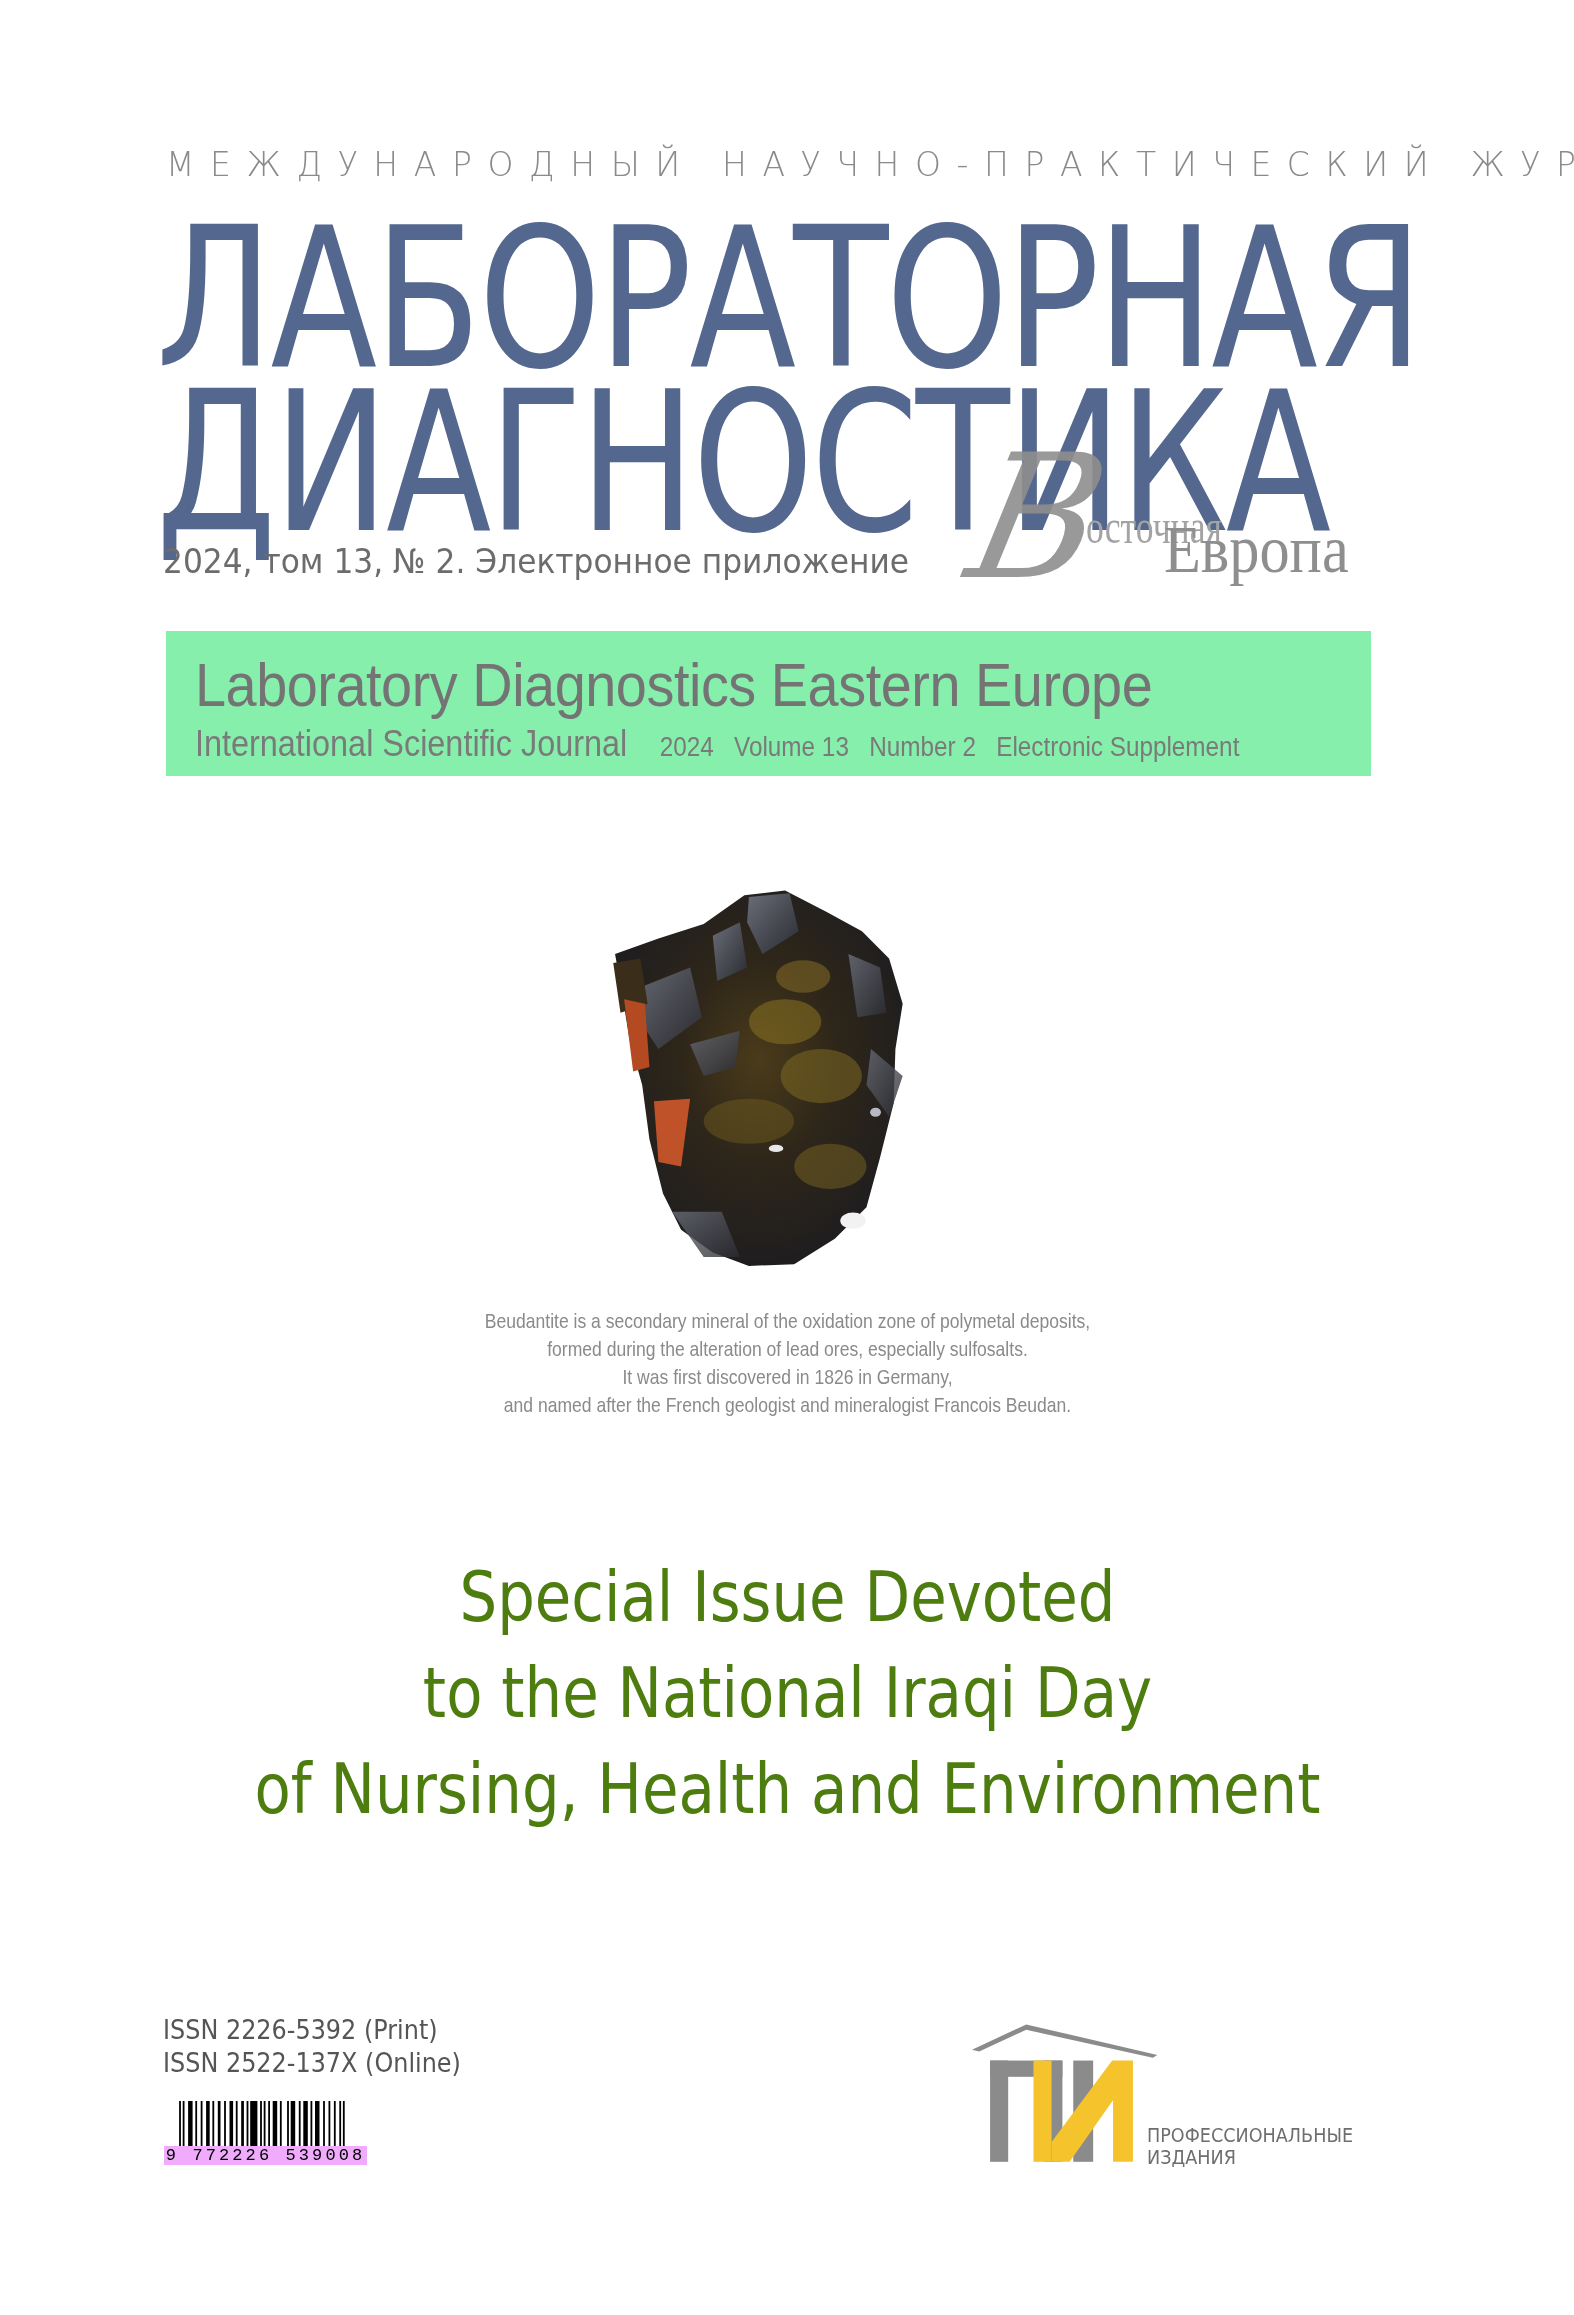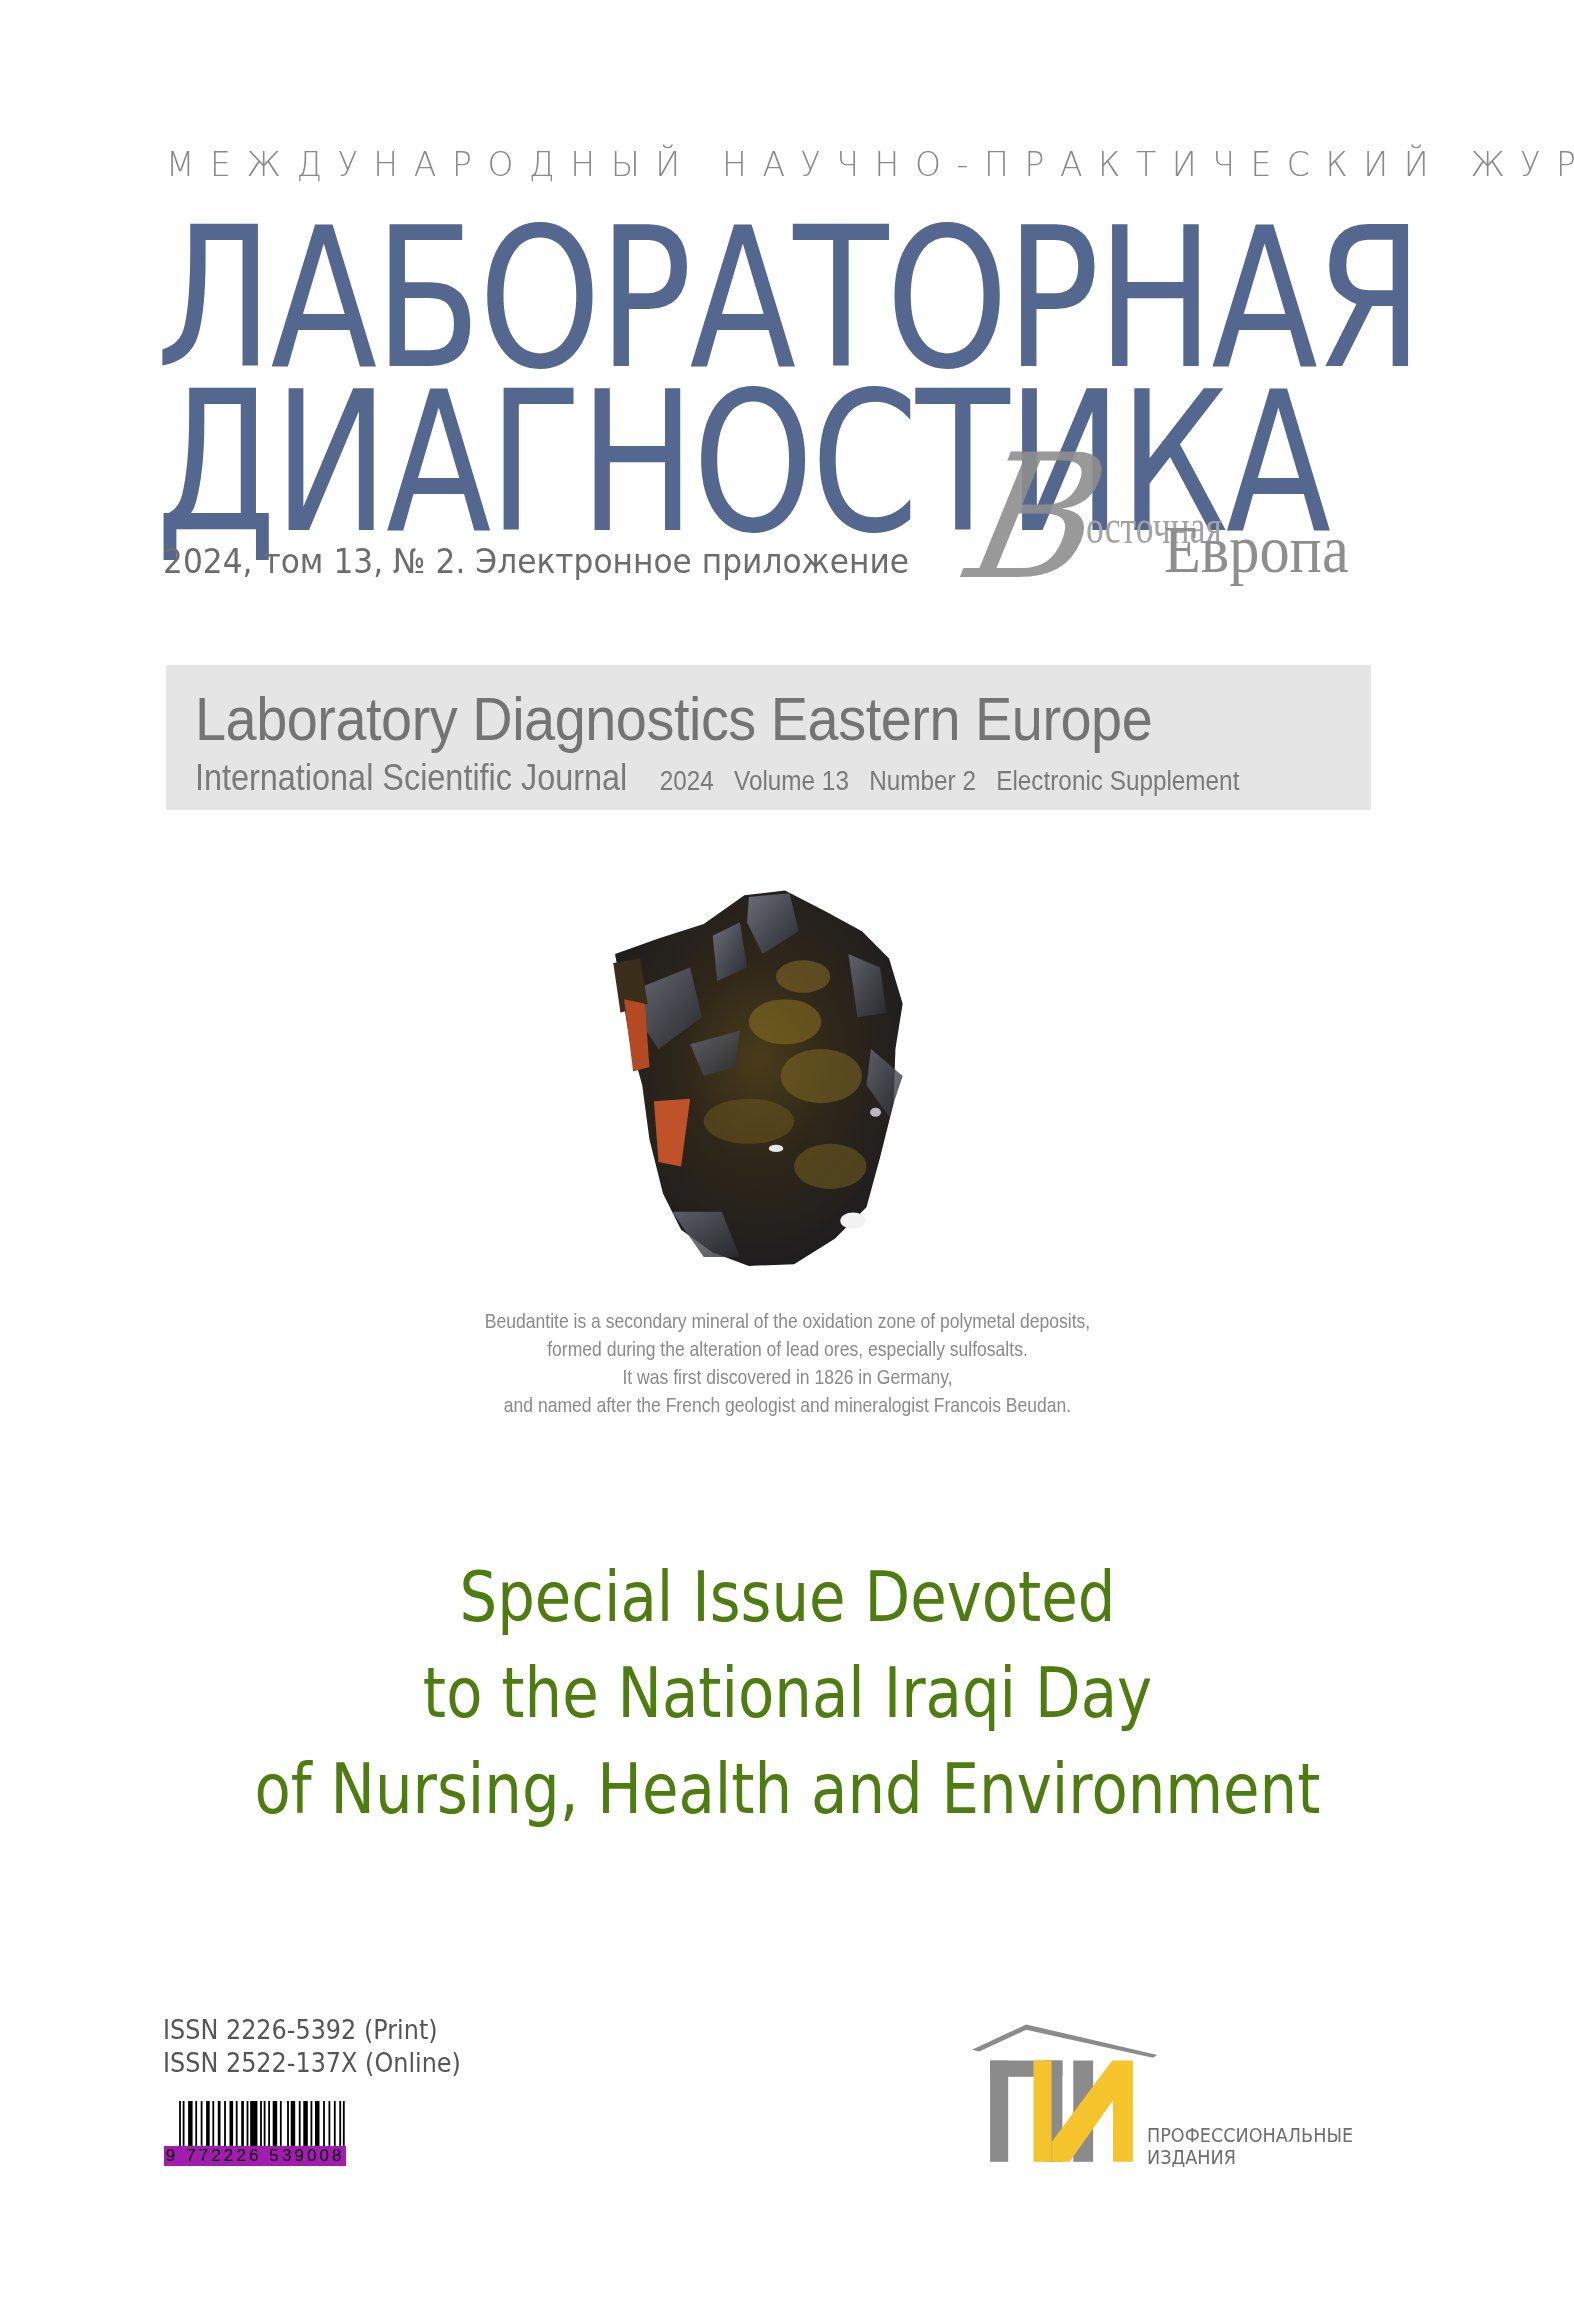--- a/index.html
+++ b/index.html
@@ -21,21 +21,21 @@
     white-space:nowrap; transform:scale(0.92,1); transform-origin:left top; }
 
   
   .ve-big-b { left:975px; top:432px; font-family:"DejaVu Serif", serif; font-style:italic;
     font-size:172px; color:#8e8e8e; line-height:1; opacity:0.9; transform:skewX(-12deg); }
   .ve-small { left:1086px; top:503px; font-family:"Liberation Serif", serif; font-size:42px;
     color:#a3a3a3; line-height:1; transform:scale(0.85,1.15); transform-origin:left top; }
   .ve-big { left:1164px; top:516px; font-family:"Liberation Serif", serif; font-size:67px;
     color:#8e8e8e; line-height:1; transform:scale(0.9,1); transform-origin:left top; }
 
-  .en-band { left:166px; top:631px; width:1205px; height:145px; background:#e5e5e5;margin-top:34px; }
+  .en-band { left:166px; top:631px; width:1205px; height:145px; background:#86efac; }
   .en-title { left:29px; top:18px; font-family:"Liberation Sans", sans-serif;
     font-size:62px; color:#747474; white-space:nowrap; transform:scale(0.9,1);
     transform-origin:left top; letter-spacing:-0.5px; }
   .en-sub { left:29px; top:92px; font-family:"Liberation Sans", sans-serif; color:#7a7a7a;
     white-space:nowrap; transform:scale(0.9,1); transform-origin:left top; display:flex;
     align-items:baseline; }
   .en-sub .big { font-size:36px; margin-right:36px; }
   .en-sub .small { font-size:27px; margin-right:22.6px; }
 
   .mineral { left:604px; top:868px; width:326px; height:407px; }
@@ -46,22 +46,22 @@
 
   .special { left:109px; top:1549px; width:1357px; text-align:center;
     font-family:"DejaVu Sans", sans-serif; font-size:69px; color:#4d7c0f; line-height:96px; }
   .special div { white-space:nowrap; transform:scale(0.86,1); }
 
   .issn { left:163px; top:2014px; font-family:"DejaVu Sans", sans-serif; font-size:26px;
     color:#555; line-height:33px; white-space:nowrap; transform:scale(0.92,1);
     transform-origin:left top; }
 
   .barcode { left:166px; top:2101px; width:199px; height:63px; }
-  .barcode-digits { left:164px; top:2146px; font-family:Liberation Sans, sans-serif;
-    font-size:17px; color:#000; letter-spacing:3.1px; white-space:nowrap; background:#a21caf;
+  .barcode-digits { left:164px; top:2146px; font-family:Liberation Mono, monospace;
+    font-size:17px; color:#000; letter-spacing:3.1px; white-space:nowrap; background:#f0abfc;
     padding:0 1.8px; }
 
   .pub-logo { left:972px; top:2017px; width:217px; height:154px; }
   .pub-text { left:1147px; top:2124px; font-family:"DejaVu Sans", sans-serif; font-size:20px;
     color:#6e6e6e; line-height:22px; white-space:nowrap; transform:scale(0.88,1);
     transform-origin:left top; }
 </style>
 </head>
 <body>
 

